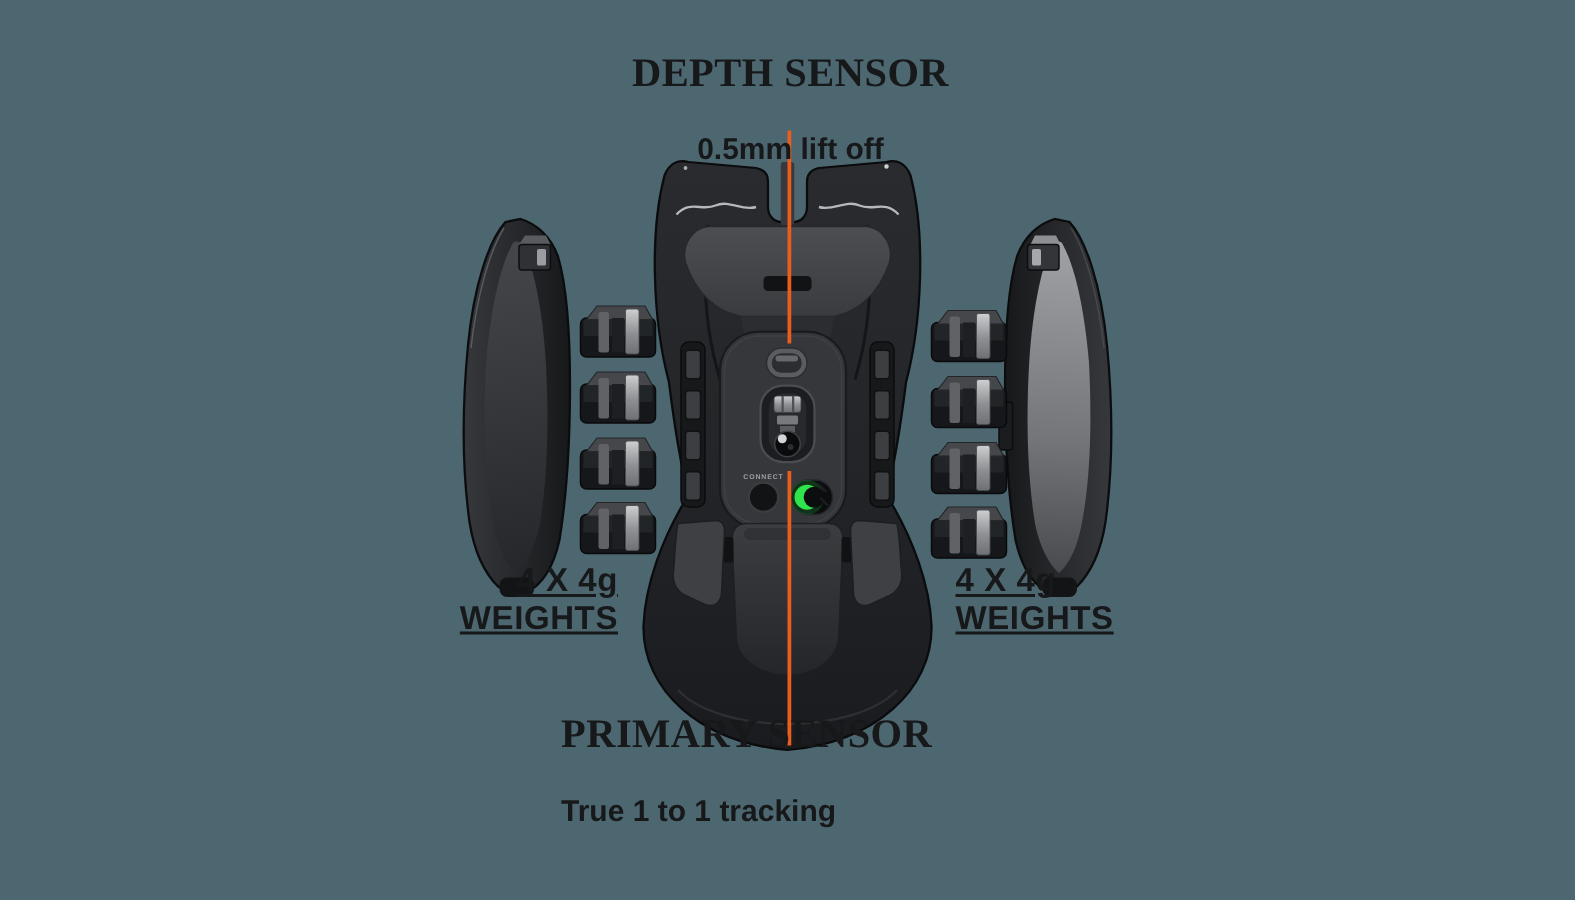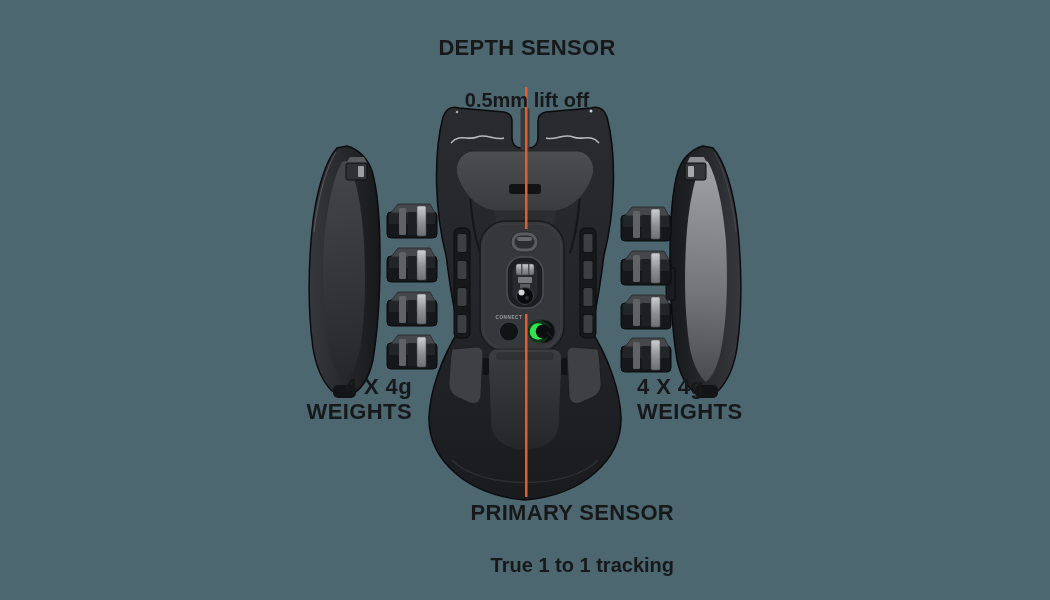--- a/index.html
+++ b/index.html
@@ -1,24 +1,24 @@
 <!DOCTYPE html>
 <html><head>
 <meta charset="utf-8">
 <style>
   html,body{margin:0;padding:0;}
   body{width:1050px;height:600px;overflow:hidden;background:#4d6770;}
   .stage{position:relative;width:1050px;height:600px;font-family:"Liberation Sans",sans-serif;}
   .stage svg{position:absolute;left:0;top:0;}
   .callout{position:absolute;font-weight:bold;color:#17181a;}
   .co-depth{left:377px;top:36px;width:300px;text-align:center;}
-  .co-primary{left:374px;top:501px;width:300px;text-align:right;}
-  .co-title{font-size:22px;line-height:24px;letter-spacing:0.3px;}
+  .co-primary{left:374px;top:477px;width:300px;text-align:left;}
+  .co-title{font-size:27px;line-height:24px;letter-spacing:0.3px;font-family:Liberation Serif, serif;}
   .co-sub{font-size:20px;line-height:24px;margin-top:28px;}
-  .co-weights{font-size:22px;line-height:25px;letter-spacing:0.4px;}
+  .co-weights{font-size:22px;line-height:25px;letter-spacing:0.4px;text-decoration:underline;}
   .co-wl{left:252px;top:374px;width:160px;text-align:right;}
   .co-wr{left:637px;top:374px;width:160px;text-align:left;}
 </style>
 </head>
 <body>
 
 <div class="stage">
 
 <svg width="1050" height="600" viewBox="0 0 1050 600">
   <defs>

